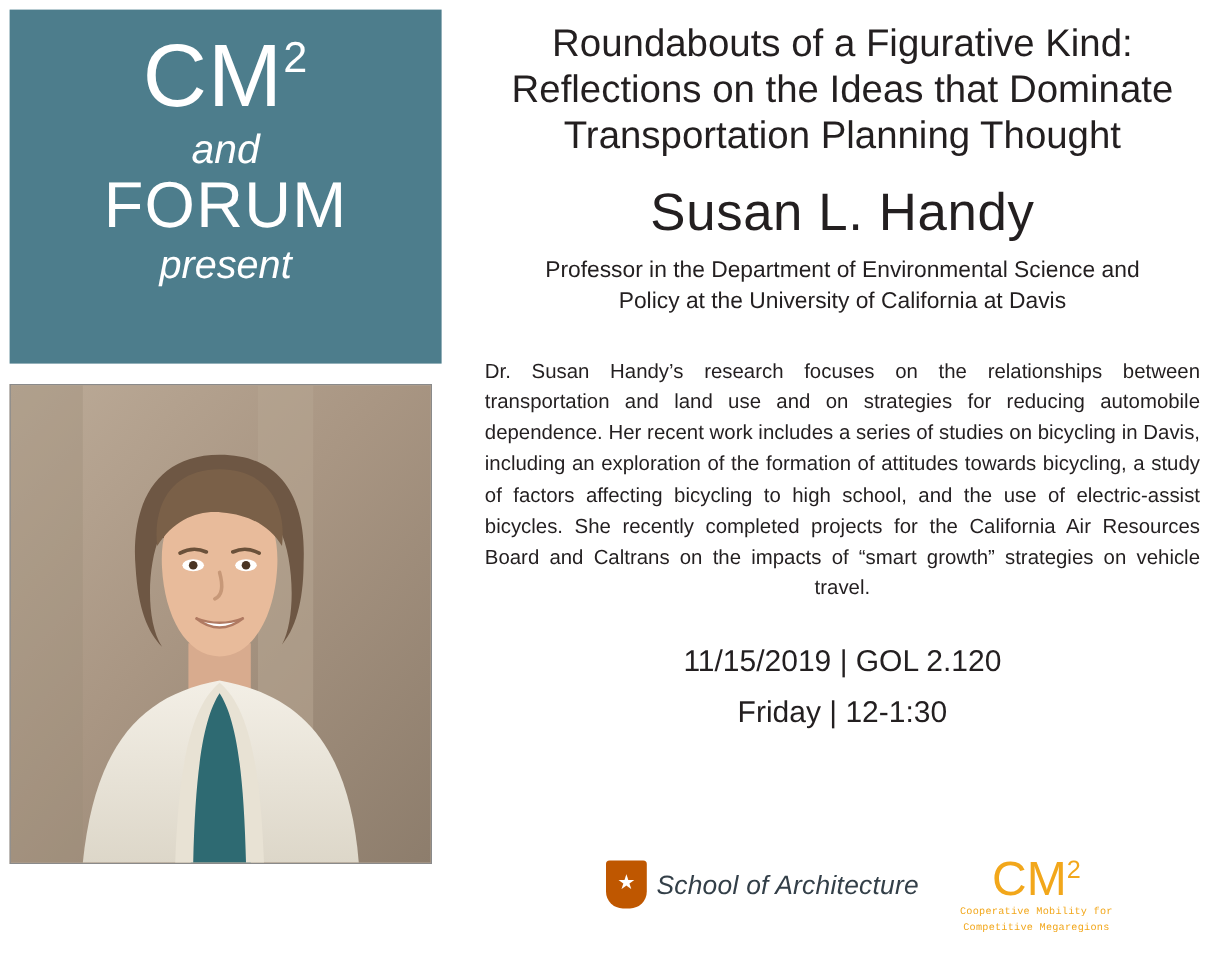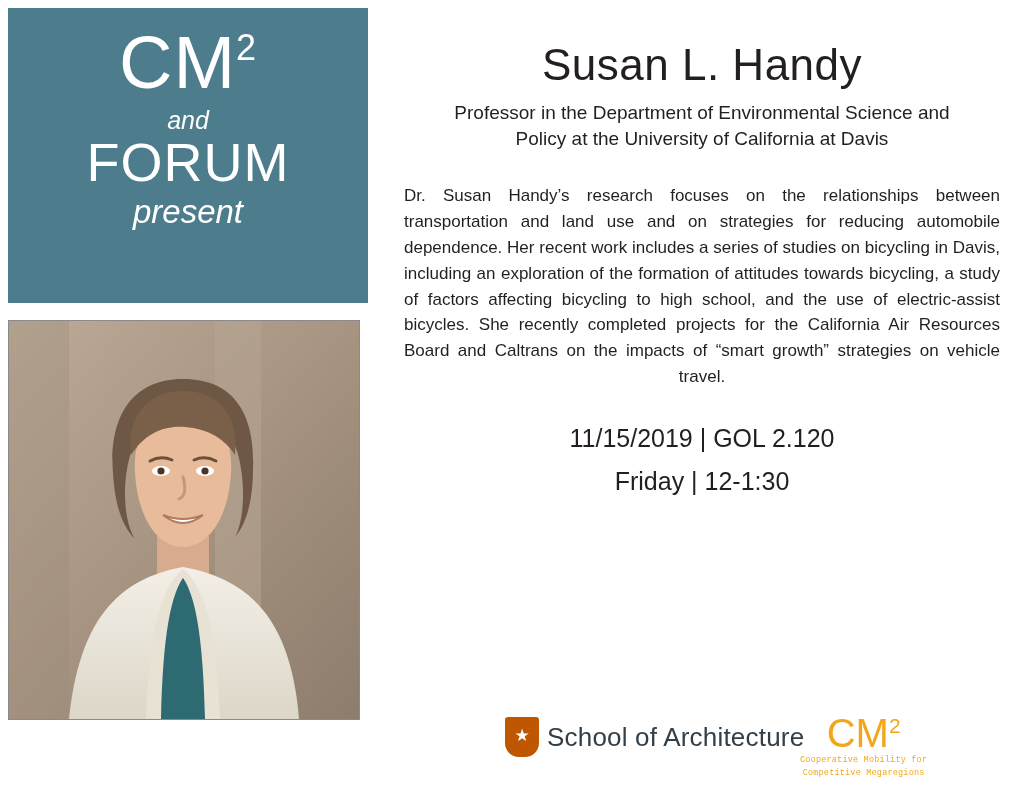--- a/index.html
+++ b/index.html
@@ -44,21 +44,21 @@
     line-height: 1;
     display: flex;
     align-items: flex-start;
   }
   .logo-cm2 .sup {
     font-size: 36px;
     line-height: 1;
     margin-top: 4px;
   }
   .logo-and {
-    font-size: 25px;
+    font-size: 34px;
     font-style: italic;
     margin-top: 8px;
     line-height: 1;
   }
   .logo-city {
     font-size: 62px;
     letter-spacing: 2px;
     margin-top: 10px;
     line-height: 1;
   }
@@ -164,25 +164,26 @@
     font-size: 17px;
     line-height: 1;
   }
   .ut-text .ut-line1 {
     font-size: 15.5px;
     color: #333f48;
     letter-spacing: 0.2px;
     white-space: nowrap;
   }
   .ut-text .ut-line2 {
-    font-size: 26px;
+    font-size: 22px;
     color: #333f48;
     letter-spacing: 0.2px;
     white-space: nowrap;
     margin-top: 1px;
+    font-style: italic;
   }
 
   .cm2-logo {
     position: absolute;
     left: 800px;
     top: 2px;
     text-align: center;
   }
   .cm2-mark {
     display: flex;
@@ -264,20 +265,21 @@
       <path d="M141 140 q11 -6 22 -1" stroke="#6b513a" stroke-width="3" fill="none" stroke-linecap="round"></path>
       <path d="M185 139 q11 -5 22 1" stroke="#6b513a" stroke-width="3" fill="none" stroke-linecap="round"></path>
 
       <path d="M174 156 q5 18 -4 22" stroke="#c79878" stroke-width="3" fill="none" stroke-linecap="round"></path>
 
       <path d="M154 194 q20 16 40 0 q-20 8 -40 0 Z" fill="#ffffff" stroke="#b07a62" stroke-width="2"></path>
     </svg>
   </div>
 
   <div class="right-col">
+    <div class="talk-title">Roundabouts of a Figurative Kind: Reflections on the Ideas that Dominate Transportation Planning Thought</div>
     <div class="speaker-name">Susan L. Handy</div>
     <div class="speaker-affil">Professor in the Department of Environmental Science and Policy at the University of California at Davis</div>
     <div class="bio">Dr. Susan Handy’s research focuses on the relationships between transportation and land use and on strategies for reducing automobile dependence. Her recent work includes a series of studies on bicycling in Davis, including an exploration of the formation of attitudes towards bicycling, a study of factors affecting bicycling to high school, and the use of electric-assist bicycles.  She recently completed projects for the California Air Resources Board and Caltrans on the impacts of “smart growth” strategies on vehicle travel.</div>
     <div class="event-line-1">11/15/2019 | GOL 2.120</div>
     <div class="event-line-2">Friday | 12-1:30</div>
   </div>
 
   <div class="footer">
     <div class="ut-logo">
       <div class="ut-shield">

